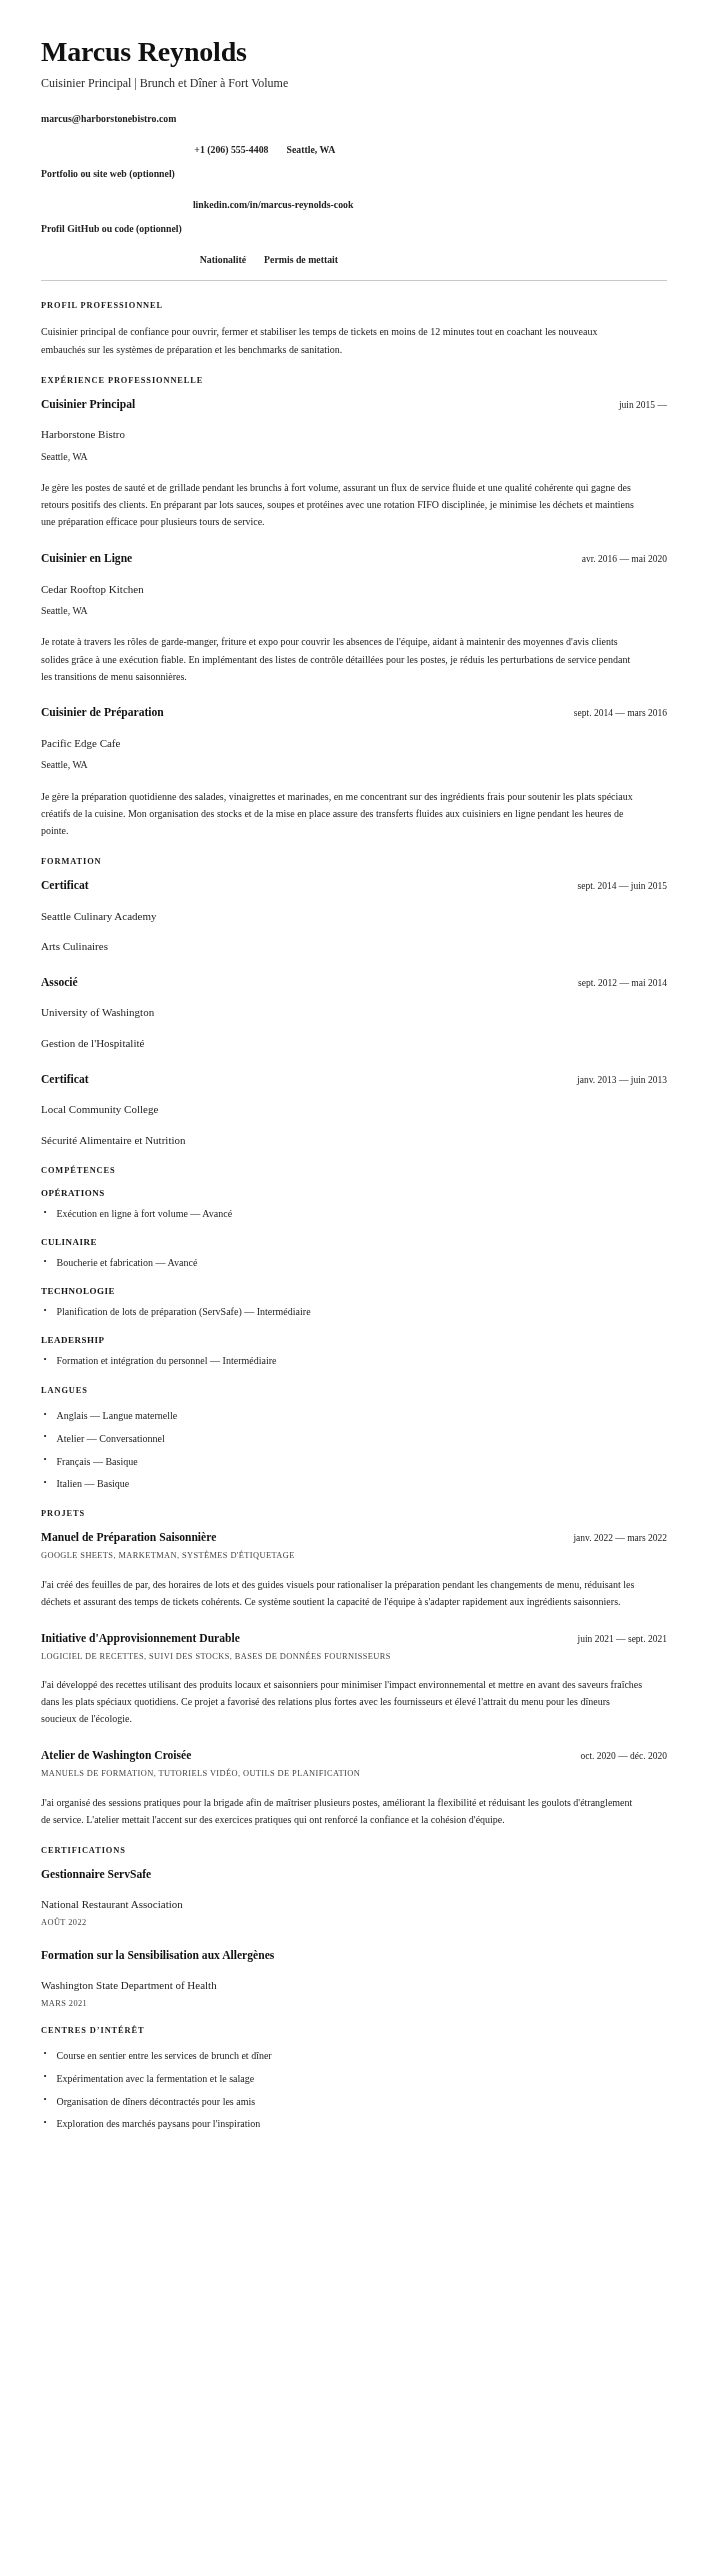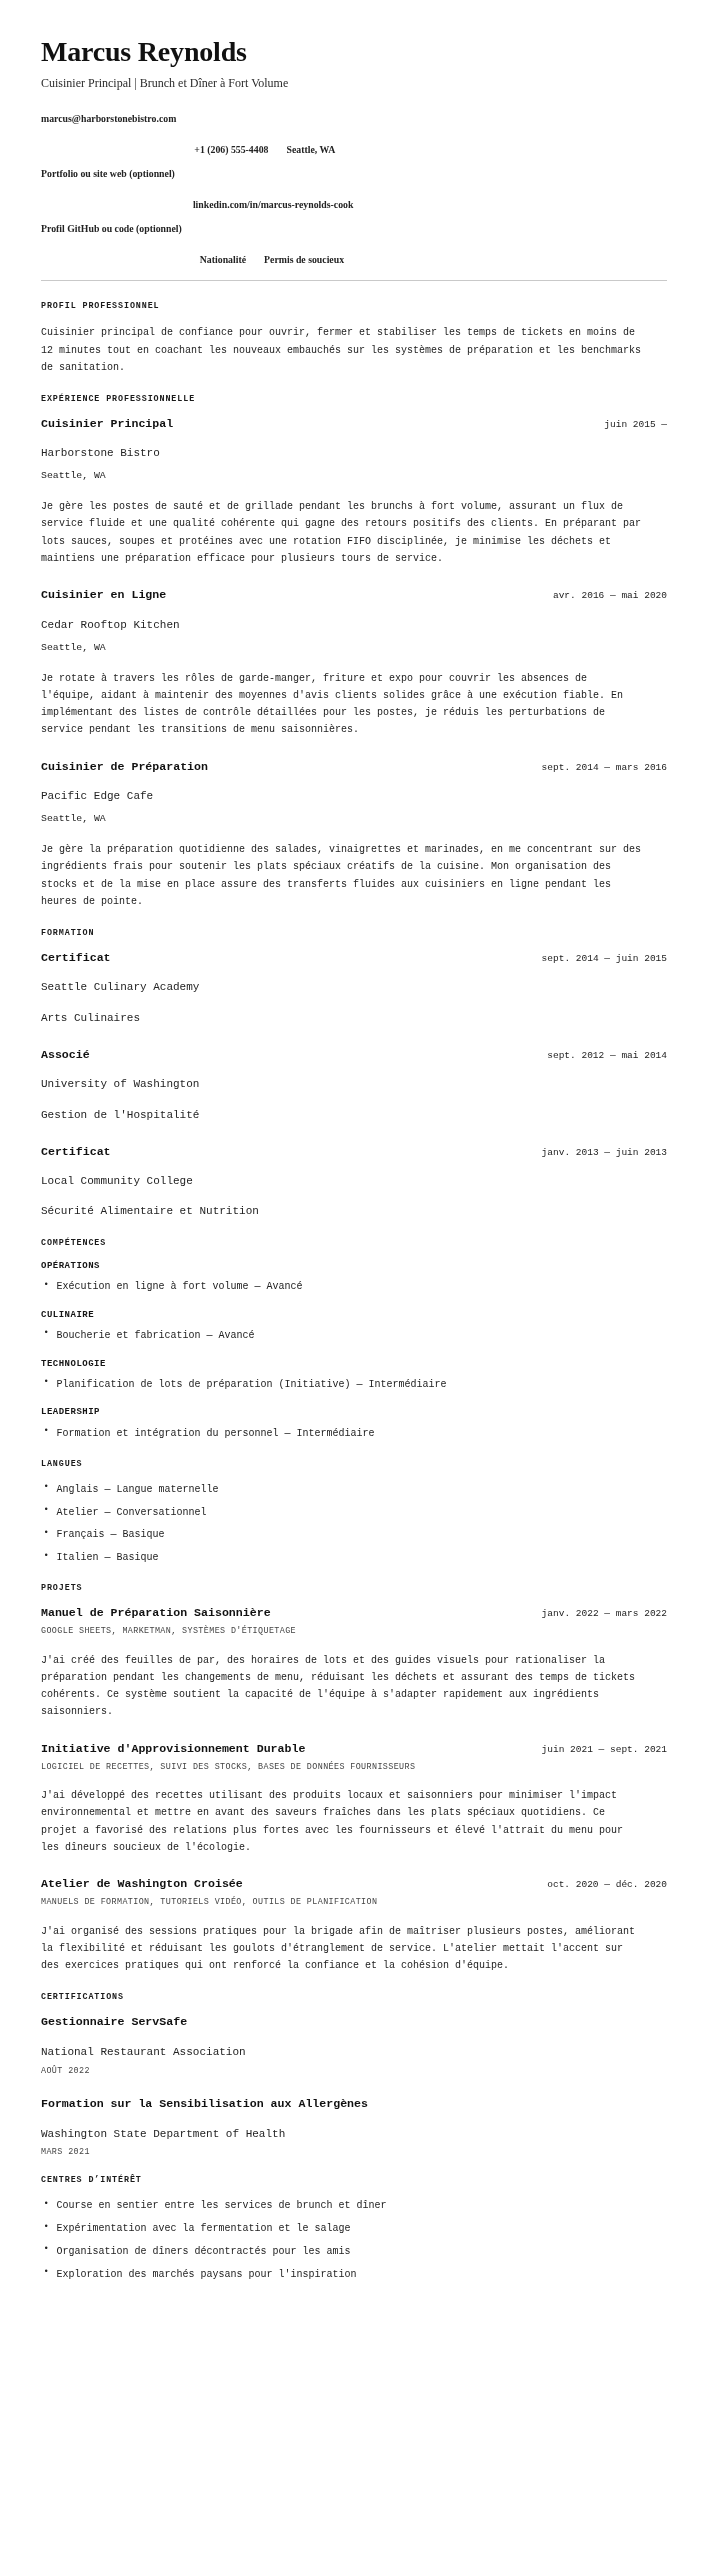--- a/index.html
+++ b/index.html
@@ -49,21 +49,21 @@
   .contact-line > span { white-space: nowrap; }
   .contact-line > span + span { margin-left: 18px; margin-top: 31px; }
 
   .rule {
     border: 0;
     border-top: 0.6px solid #c9c9c9;
     margin: 13px 0 20px 0;
   }
 
   
-  .section { margin: 0 0 8.4px 0; font-family: Liberation Mono, monospace; }
+  .section { margin: 0 0 8.4px 0; }
   .section-title {
     font-size: 8.4px;
     font-weight: bold;
     letter-spacing: 0.9px;
     text-transform: uppercase;
     margin: 0 0 13px 0;
     color: #1a1a1a;
   }
   .section + .section { margin-top: 18px; }
 
@@ -177,21 +177,21 @@
         <span>+1 (206) 555-4408</span>
         <span>Seattle, WA</span>
       </div>
       <div class="contact-line">
         <span>Portfolio ou site web (optionnel)</span>
         <span>linkedin.com/in/marcus-reynolds-cook</span>
       </div>
       <div class="contact-line">
         <span>Profil GitHub ou code (optionnel)</span>
         <span>Nationalité</span>
-        <span>Permis de soucieux</span>
+        <span>Permis de mettait</span>
       </div>
     </div>
   </header>
 
   <hr class="rule">
 
   <section class="section">
     <h2 class="section-title">PROFIL PROFESSIONNEL</h2>
     <p class="summary">Cuisinier principal de confiance pour ouvrir, fermer et stabiliser les temps de tickets en moins de 12 minutes tout en coachant les nouveaux embauchés sur les systèmes de préparation et les benchmarks de sanitation.</p>
   </section>
@@ -274,21 +274,21 @@
     <div class="skill-group">
       <h3 class="skill-cat">CULINAIRE</h3>
       <ul class="bullets">
         <li>Boucherie et fabrication — Avancé</li>
       </ul>
     </div>
 
     <div class="skill-group">
       <h3 class="skill-cat">TECHNOLOGIE</h3>
       <ul class="bullets">
-        <li>Planification de lots de préparation (Initiative) — Intermédiaire</li>
+        <li>Planification de lots de préparation (ServSafe) — Intermédiaire</li>
       </ul>
     </div>
 
     <div class="skill-group">
       <h3 class="skill-cat">LEADERSHIP</h3>
       <ul class="bullets">
         <li>Formation et intégration du personnel — Intermédiaire</li>
       </ul>
     </div>
   </section>

